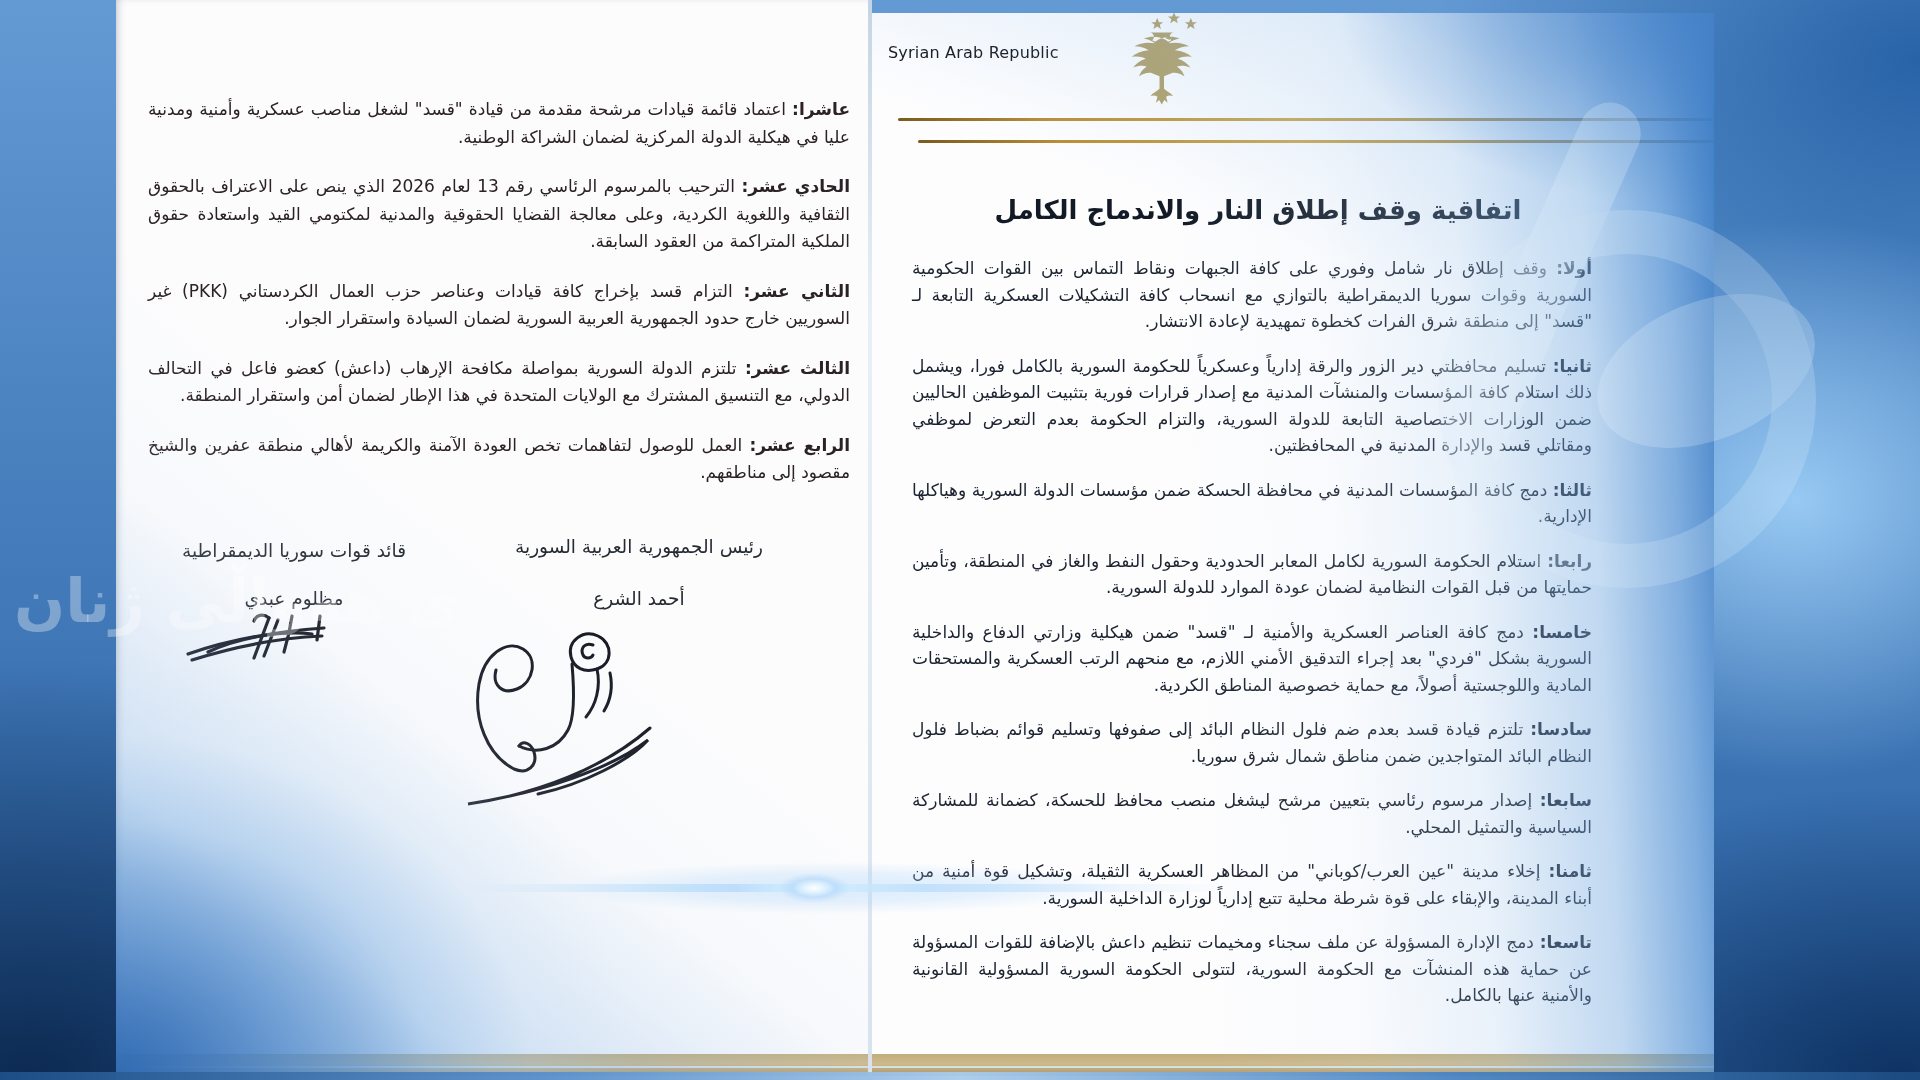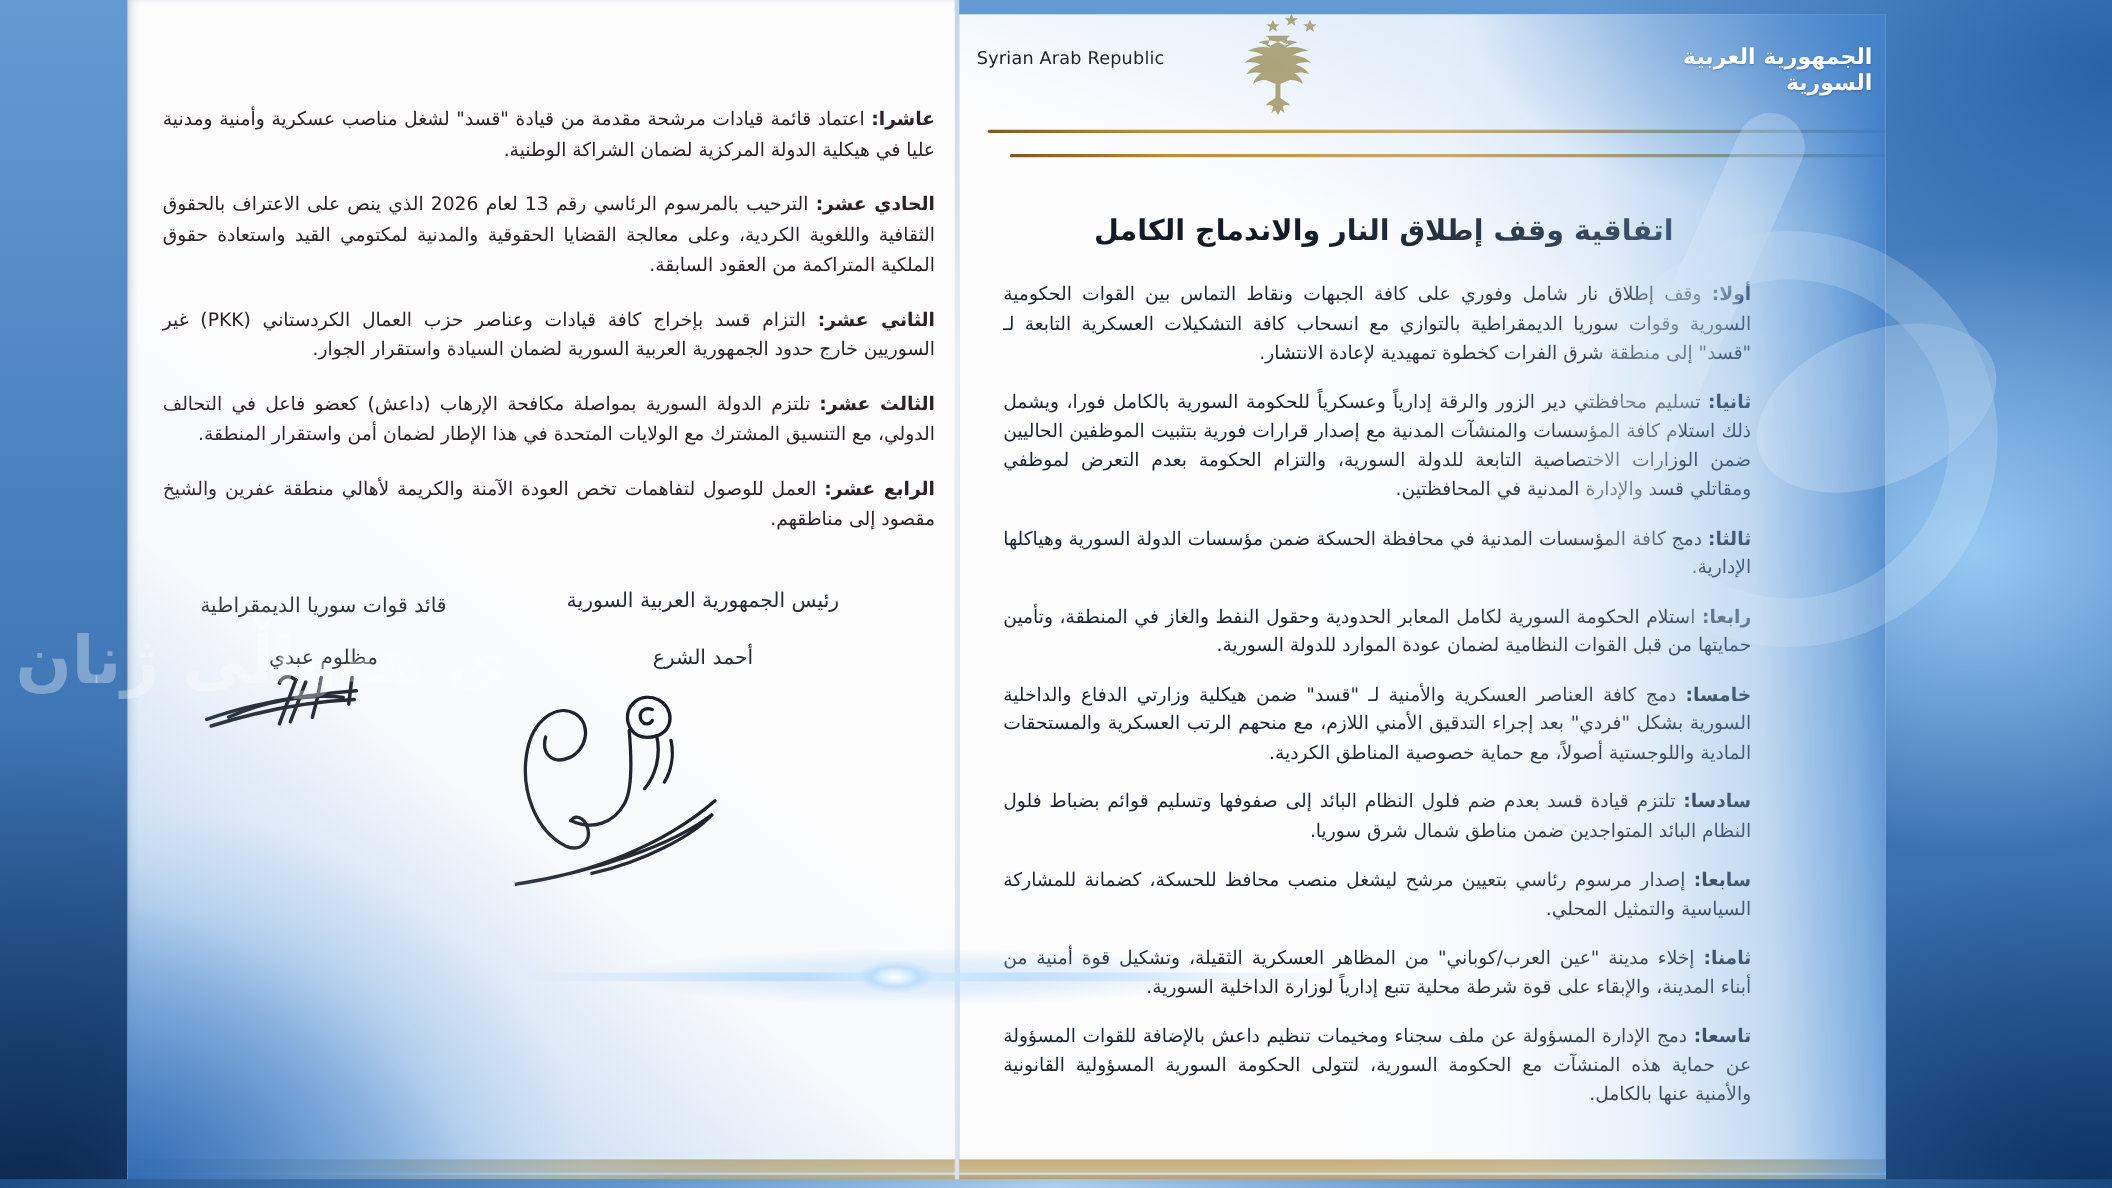--- a/index.html
+++ b/index.html
@@ -158,21 +158,20 @@
       <p class="clause"><b>خامسا:</b> <span>دمج كافة العناصر العسكرية والأمنية لـ "قسد" ضمن هيكلية وزارتي الدفاع والداخلية السورية بشكل "فردي" بعد إجراء التدقيق الأمني اللازم، مع منحهم الرتب العسكرية والمستحقات المادية واللوجستية أصولاً، مع حماية خصوصية المناطق الكردية.</span></p>
       <p class="clause"><b>سادسا:</b> <span>تلتزم قيادة قسد بعدم ضم فلول النظام البائد إلى صفوفها وتسليم قوائم بضباط فلول النظام البائد المتواجدين ضمن مناطق شمال شرق سوريا.</span></p>
       <p class="clause"><b>سابعا:</b> <span>إصدار مرسوم رئاسي بتعيين مرشح ليشغل منصب محافظ للحسكة، كضمانة للمشاركة السياسية والتمثيل المحلي.</span></p>
       <p class="clause"><b>ثامنا:</b> <span>إخلاء مدينة "عين العرب/كوباني" من المظاهر العسكرية الثقيلة، وتشكيل قوة أمنية من أبناء المدينة، والإبقاء على قوة شرطة محلية تتبع إدارياً لوزارة الداخلية السورية.</span></p>
       <p class="clause"><b>تاسعا:</b> <span>دمج الإدارة المسؤولة عن ملف سجناء ومخيمات تنظيم داعش بالإضافة للقوات المسؤولة عن حماية هذه المنشآت مع الحكومة السورية، لتتولى الحكومة السورية المسؤولية القانونية والأمنية عنها بالكامل.</span></p>
     </div>
 
     <div class="band"></div>
     <div class="band-line"></div>
     <div class="ov-right"></div>
-    <div class="hdr-ar">الجمهورية العربية السورية</div>
   </div>
 
   <div class="wm-wrap">
     <div class="wm-bar"></div>
     <div class="wm-ring"></div>
     <div class="wm-blob"></div>
   </div>
 
   <div class="flare-glow"></div>
   <div class="flare-line"></div>

